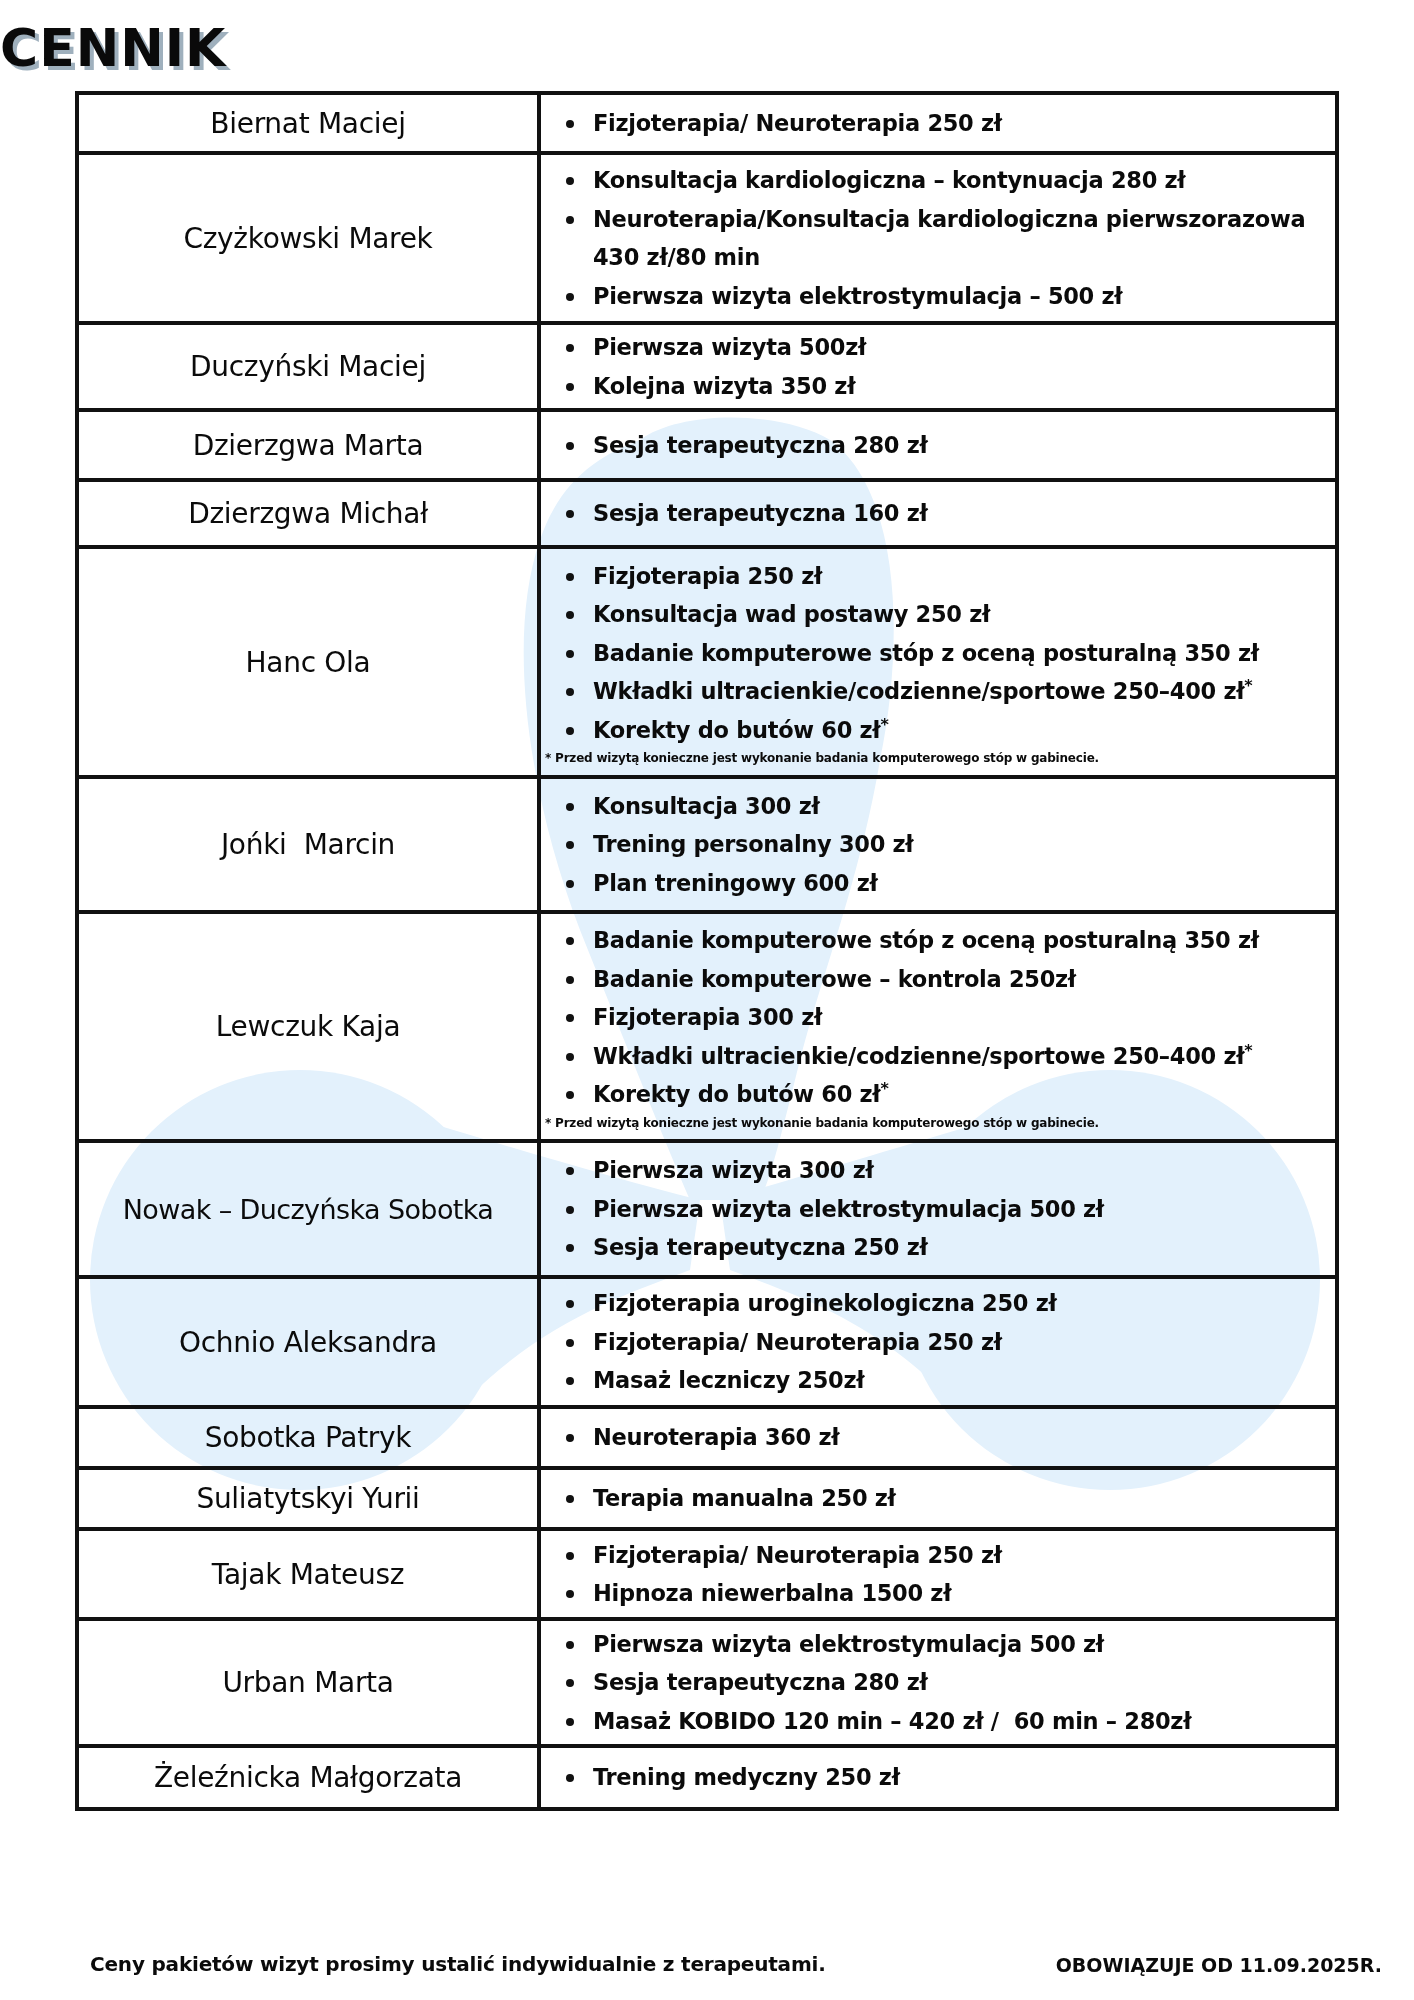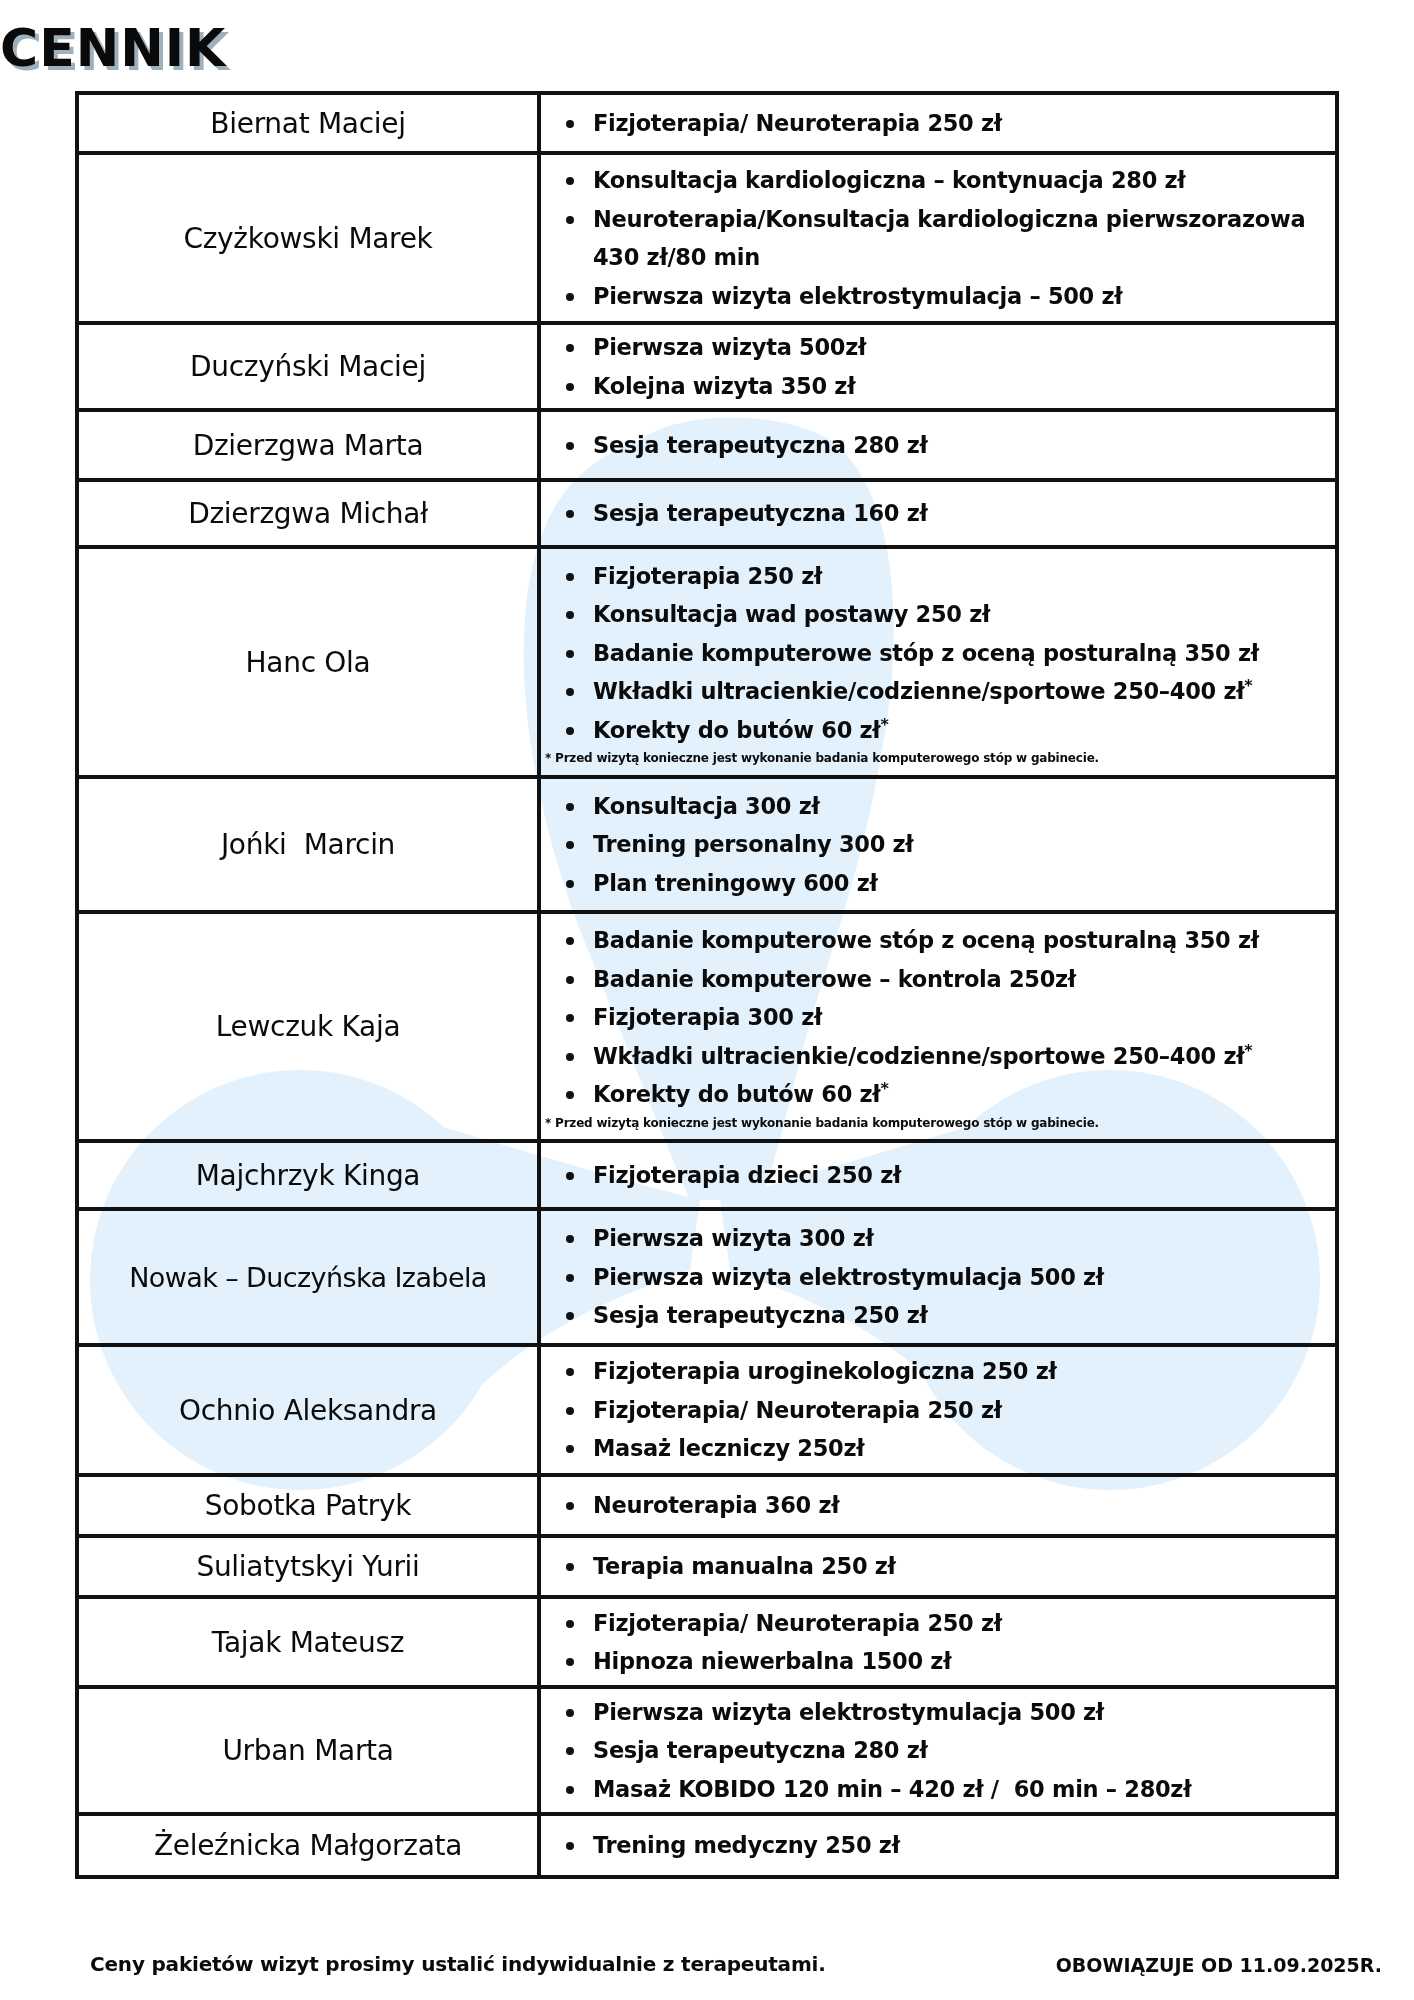--- a/index.html
+++ b/index.html
@@ -133,30 +133,22 @@
         <ul class="svc">
           <li>Badanie komputerowe stóp z oceną posturalną 350 zł</li>
           <li>Badanie komputerowe – kontrola 250zł</li>
           <li>Fizjoterapia 300 zł</li>
           <li><span>Wkładki ultracienkie/codzienne/sportowe 250–400 zł</span><sup class="ast">*</sup></li>
           <li><span>Korekty do butów 60 zł</span><sup class="ast">*</sup></li>
         </ul>
         <div class="note">* Przed wizytą konieczne jest wykonanie badania komputerowego stóp w gabinecie.</div>
       </td>
     </tr>
-    <tr style="height:68px">
-      <td class="name-cell">Majchrzyk Kinga</td>
-      <td class="svc-cell">
-        <ul class="svc">
-          <li>Fizjoterapia dzieci 250 zł</li>
-        </ul>
-      </td>
-    </tr>
     <tr style="height:136px">
-      <td class="name-cell" style="font-size:27px; letter-spacing:-0.6px; white-space:nowrap">Nowak – Duczyńska Izabela</td>
+      <td class="name-cell" style="font-size:27px; letter-spacing:-0.6px; white-space:nowrap">Nowak – Duczyńska Sobotka</td>
       <td class="svc-cell">
         <ul class="svc">
           <li>Pierwsza wizyta 300 zł</li>
           <li>Pierwsza wizyta elektrostymulacja 500 zł</li>
           <li>Sesja terapeutyczna 250 zł</li>
         </ul>
       </td>
     </tr>
     <tr style="height:130px">
       <td class="name-cell">Ochnio Aleksandra</td>

